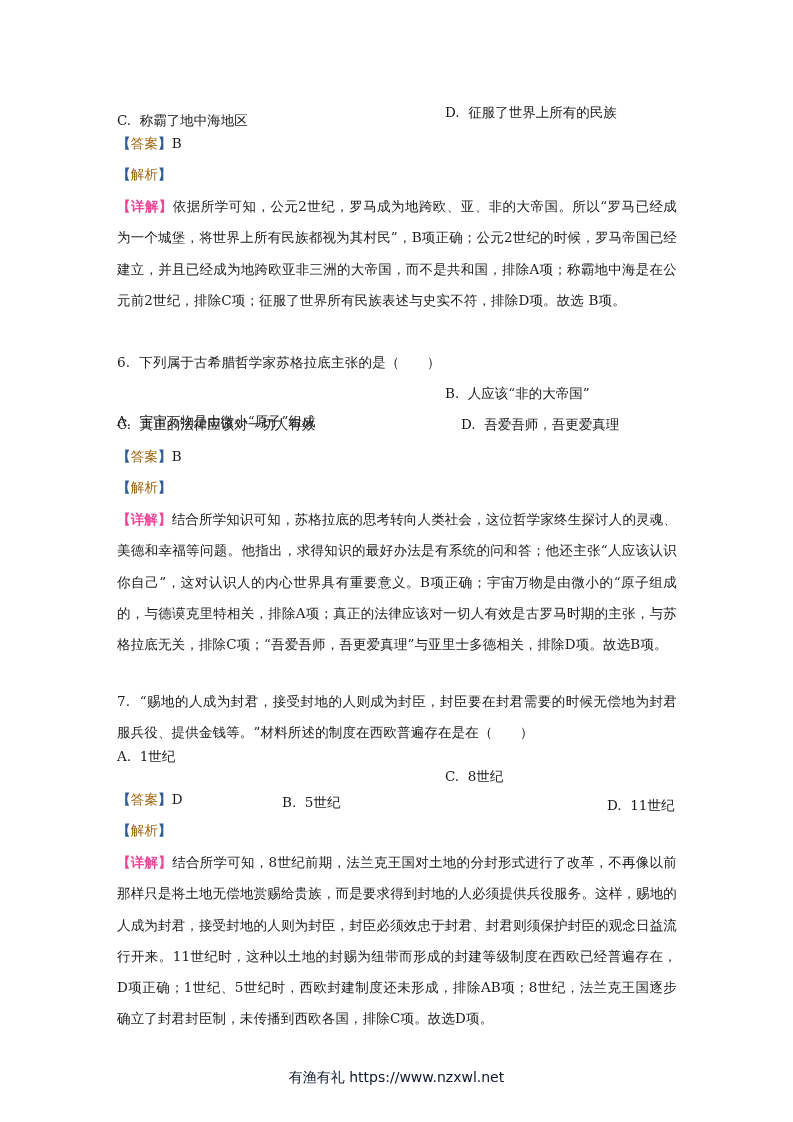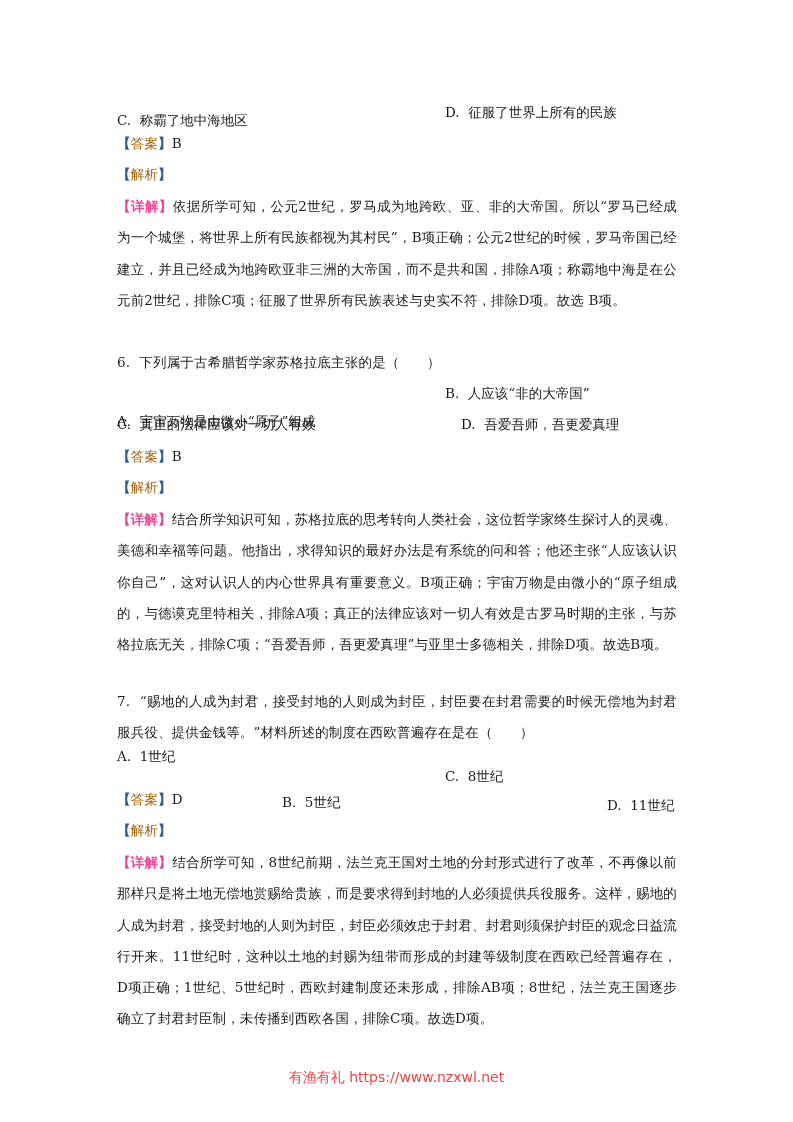--- a/index.html
+++ b/index.html
@@ -6,21 +6,21 @@
   body { width: 793px; height: 1122px; position: relative; overflow: hidden;
          font-family: "DejaVu Serif", "Liberation Serif", serif; color: #1a1a1a; }
   .page { position: absolute; left: 117px; top: 0; width: 560px; }
   .line { position: absolute; left: 0; font-size: 13.5px; line-height: 20px; white-space: nowrap; letter-spacing: 0.2px; }
   .opt { position: absolute; font-size: 13.5px; line-height: 20px; white-space: nowrap; }
   .tag-blue { color: #a16207; font-family: Liberation Serif, serif; }
   .br-blue { color: #2f5f96; font-weight: bold; }
   .br-black { font-weight: bold; color: #ec4899; margin-top: 32px; }
   .para { position: absolute; left: 0; width: 560px; font-size: 13.5px; line-height: 31.3px; text-align: justify; letter-spacing: 0.15px; }
   .footer { position: absolute; top: 1069px; left: 0; width: 793px; text-align: center;
-            font-family: "DejaVu Sans", "Liberation Sans", sans-serif; font-size: 14px; color: #ef4444; }
+            font-family: "DejaVu Sans", "Liberation Sans", sans-serif; font-size: 14px; color: #0f172a; }
 </style>
 </head>
 <body>
 
 <div class="page">
 
   <div class="opt" style="top:110px; left:0;">
     <span>C.</span>&nbsp;&nbsp;<span>称霸了地中海地区</span>
   </div>
   <div class="opt" style="top:102px; left:328px;">

